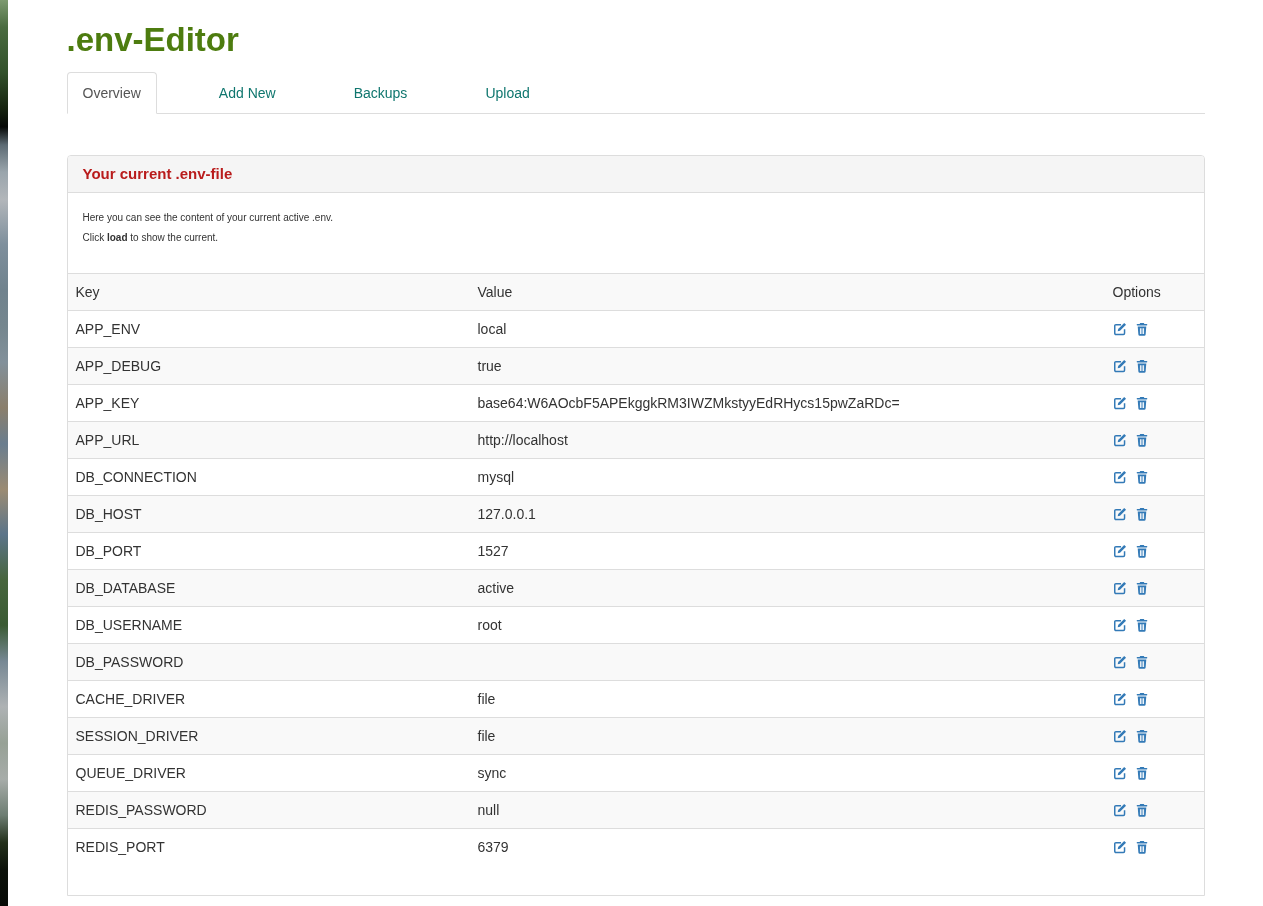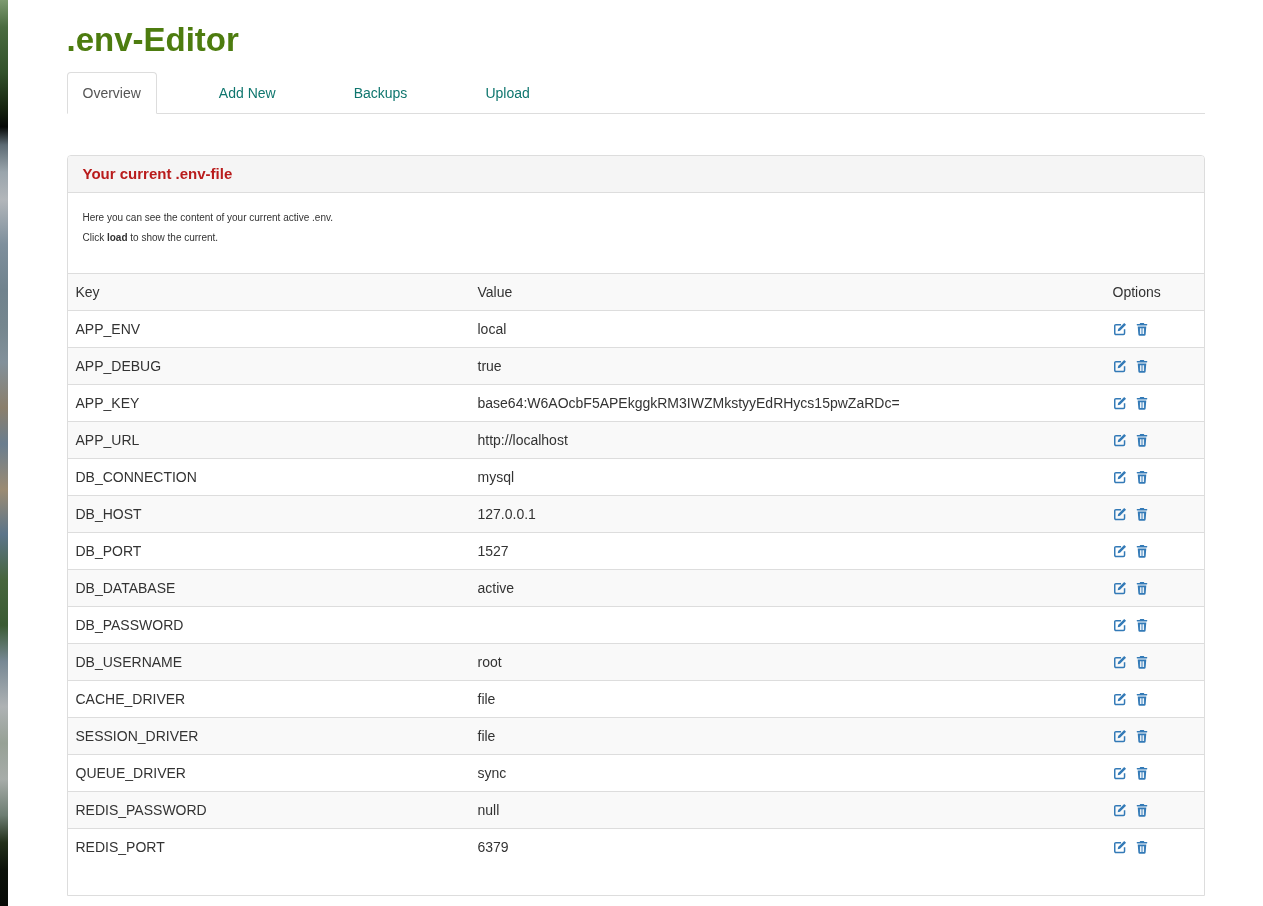--- a/index.html
+++ b/index.html
@@ -332,20 +332,42 @@
         <span>
           <svg viewBox="0 0 16 16">
             <path d="M5.9 1.1 h4.2 l0.6 1.3 h2.6 a0.8 0.8 0 0 1 0 1.6 H2.7 a0.8 0.8 0 0 1 0 -1.6 h2.6 z" fill="currentColor"></path>
             <path fill-rule="evenodd" d="M3.1 5.1 h9.8 l-0.75 9.2 a1.6 1.6 0 0 1 -1.6 1.45 H5.45 a1.6 1.6 0 0 1 -1.6 -1.45 z M5.65 7 h1.1 v6.6 h-1.1 z M7.45 7 h1.1 v6.6 h-1.1 z M9.25 7 h1.1 v6.6 h-1.1 z" fill="currentColor"></path>
           </svg>
         </span>
       </a>
     </td>
   </tr>
             <tr>
+    <td>DB_USERNAME</td>
+    <td>root</td>
+    <td>
+      <a class="action-link">
+        <span>
+          <svg viewBox="0 0 16 16" fill="none">
+            <path d="M13.2 8.2 V12.9 a1.35 1.35 0 0 1 -1.35 1.35 H3.35 A1.35 1.35 0 0 1 2 12.9 V4.45 a1.35 1.35 0 0 1 1.35 -1.35 H9.2" stroke="currentColor" stroke-width="1.7"></path>
+            <path d="M12.8 1.1 l2.1 2.1 -6.9 6.9 -2.6 0.5 0.5 -2.6 z" fill="currentColor"></path>
+          </svg>
+        </span>
+      </a>
+      <a class="action-link">
+        <span>
+          <svg viewBox="0 0 16 16">
+            <path d="M5.9 1.1 h4.2 l0.6 1.3 h2.6 a0.8 0.8 0 0 1 0 1.6 H2.7 a0.8 0.8 0 0 1 0 -1.6 h2.6 z" fill="currentColor"></path>
+            <path fill-rule="evenodd" d="M3.1 5.1 h9.8 l-0.75 9.2 a1.6 1.6 0 0 1 -1.6 1.45 H5.45 a1.6 1.6 0 0 1 -1.6 -1.45 z M5.65 7 h1.1 v6.6 h-1.1 z M7.45 7 h1.1 v6.6 h-1.1 z M9.25 7 h1.1 v6.6 h-1.1 z" fill="currentColor"></path>
+          </svg>
+        </span>
+      </a>
+    </td>
+  </tr>
+            <tr>
     <td>DB_PASSWORD</td>
     <td></td>
     <td>
       <a class="action-link">
         <span>
           <svg viewBox="0 0 16 16" fill="none">
             <path d="M13.2 8.2 V12.9 a1.35 1.35 0 0 1 -1.35 1.35 H3.35 A1.35 1.35 0 0 1 2 12.9 V4.45 a1.35 1.35 0 0 1 1.35 -1.35 H9.2" stroke="currentColor" stroke-width="1.7"></path>
             <path d="M12.8 1.1 l2.1 2.1 -6.9 6.9 -2.6 0.5 0.5 -2.6 z" fill="currentColor"></path>
           </svg>
         </span>
@@ -354,42 +376,20 @@
         <span>
           <svg viewBox="0 0 16 16">
             <path d="M5.9 1.1 h4.2 l0.6 1.3 h2.6 a0.8 0.8 0 0 1 0 1.6 H2.7 a0.8 0.8 0 0 1 0 -1.6 h2.6 z" fill="currentColor"></path>
             <path fill-rule="evenodd" d="M3.1 5.1 h9.8 l-0.75 9.2 a1.6 1.6 0 0 1 -1.6 1.45 H5.45 a1.6 1.6 0 0 1 -1.6 -1.45 z M5.65 7 h1.1 v6.6 h-1.1 z M7.45 7 h1.1 v6.6 h-1.1 z M9.25 7 h1.1 v6.6 h-1.1 z" fill="currentColor"></path>
           </svg>
         </span>
       </a>
     </td>
   </tr>
             <tr>
-    <td>DB_USERNAME</td>
-    <td>root</td>
-    <td>
-      <a class="action-link">
-        <span>
-          <svg viewBox="0 0 16 16" fill="none">
-            <path d="M13.2 8.2 V12.9 a1.35 1.35 0 0 1 -1.35 1.35 H3.35 A1.35 1.35 0 0 1 2 12.9 V4.45 a1.35 1.35 0 0 1 1.35 -1.35 H9.2" stroke="currentColor" stroke-width="1.7"></path>
-            <path d="M12.8 1.1 l2.1 2.1 -6.9 6.9 -2.6 0.5 0.5 -2.6 z" fill="currentColor"></path>
-          </svg>
-        </span>
-      </a>
-      <a class="action-link">
-        <span>
-          <svg viewBox="0 0 16 16">
-            <path d="M5.9 1.1 h4.2 l0.6 1.3 h2.6 a0.8 0.8 0 0 1 0 1.6 H2.7 a0.8 0.8 0 0 1 0 -1.6 h2.6 z" fill="currentColor"></path>
-            <path fill-rule="evenodd" d="M3.1 5.1 h9.8 l-0.75 9.2 a1.6 1.6 0 0 1 -1.6 1.45 H5.45 a1.6 1.6 0 0 1 -1.6 -1.45 z M5.65 7 h1.1 v6.6 h-1.1 z M7.45 7 h1.1 v6.6 h-1.1 z M9.25 7 h1.1 v6.6 h-1.1 z" fill="currentColor"></path>
-          </svg>
-        </span>
-      </a>
-    </td>
-  </tr>
-            <tr>
     <td>CACHE_DRIVER</td>
     <td>file</td>
     <td>
       <a class="action-link">
         <span>
           <svg viewBox="0 0 16 16" fill="none">
             <path d="M13.2 8.2 V12.9 a1.35 1.35 0 0 1 -1.35 1.35 H3.35 A1.35 1.35 0 0 1 2 12.9 V4.45 a1.35 1.35 0 0 1 1.35 -1.35 H9.2" stroke="currentColor" stroke-width="1.7"></path>
             <path d="M12.8 1.1 l2.1 2.1 -6.9 6.9 -2.6 0.5 0.5 -2.6 z" fill="currentColor"></path>
           </svg>
         </span>

